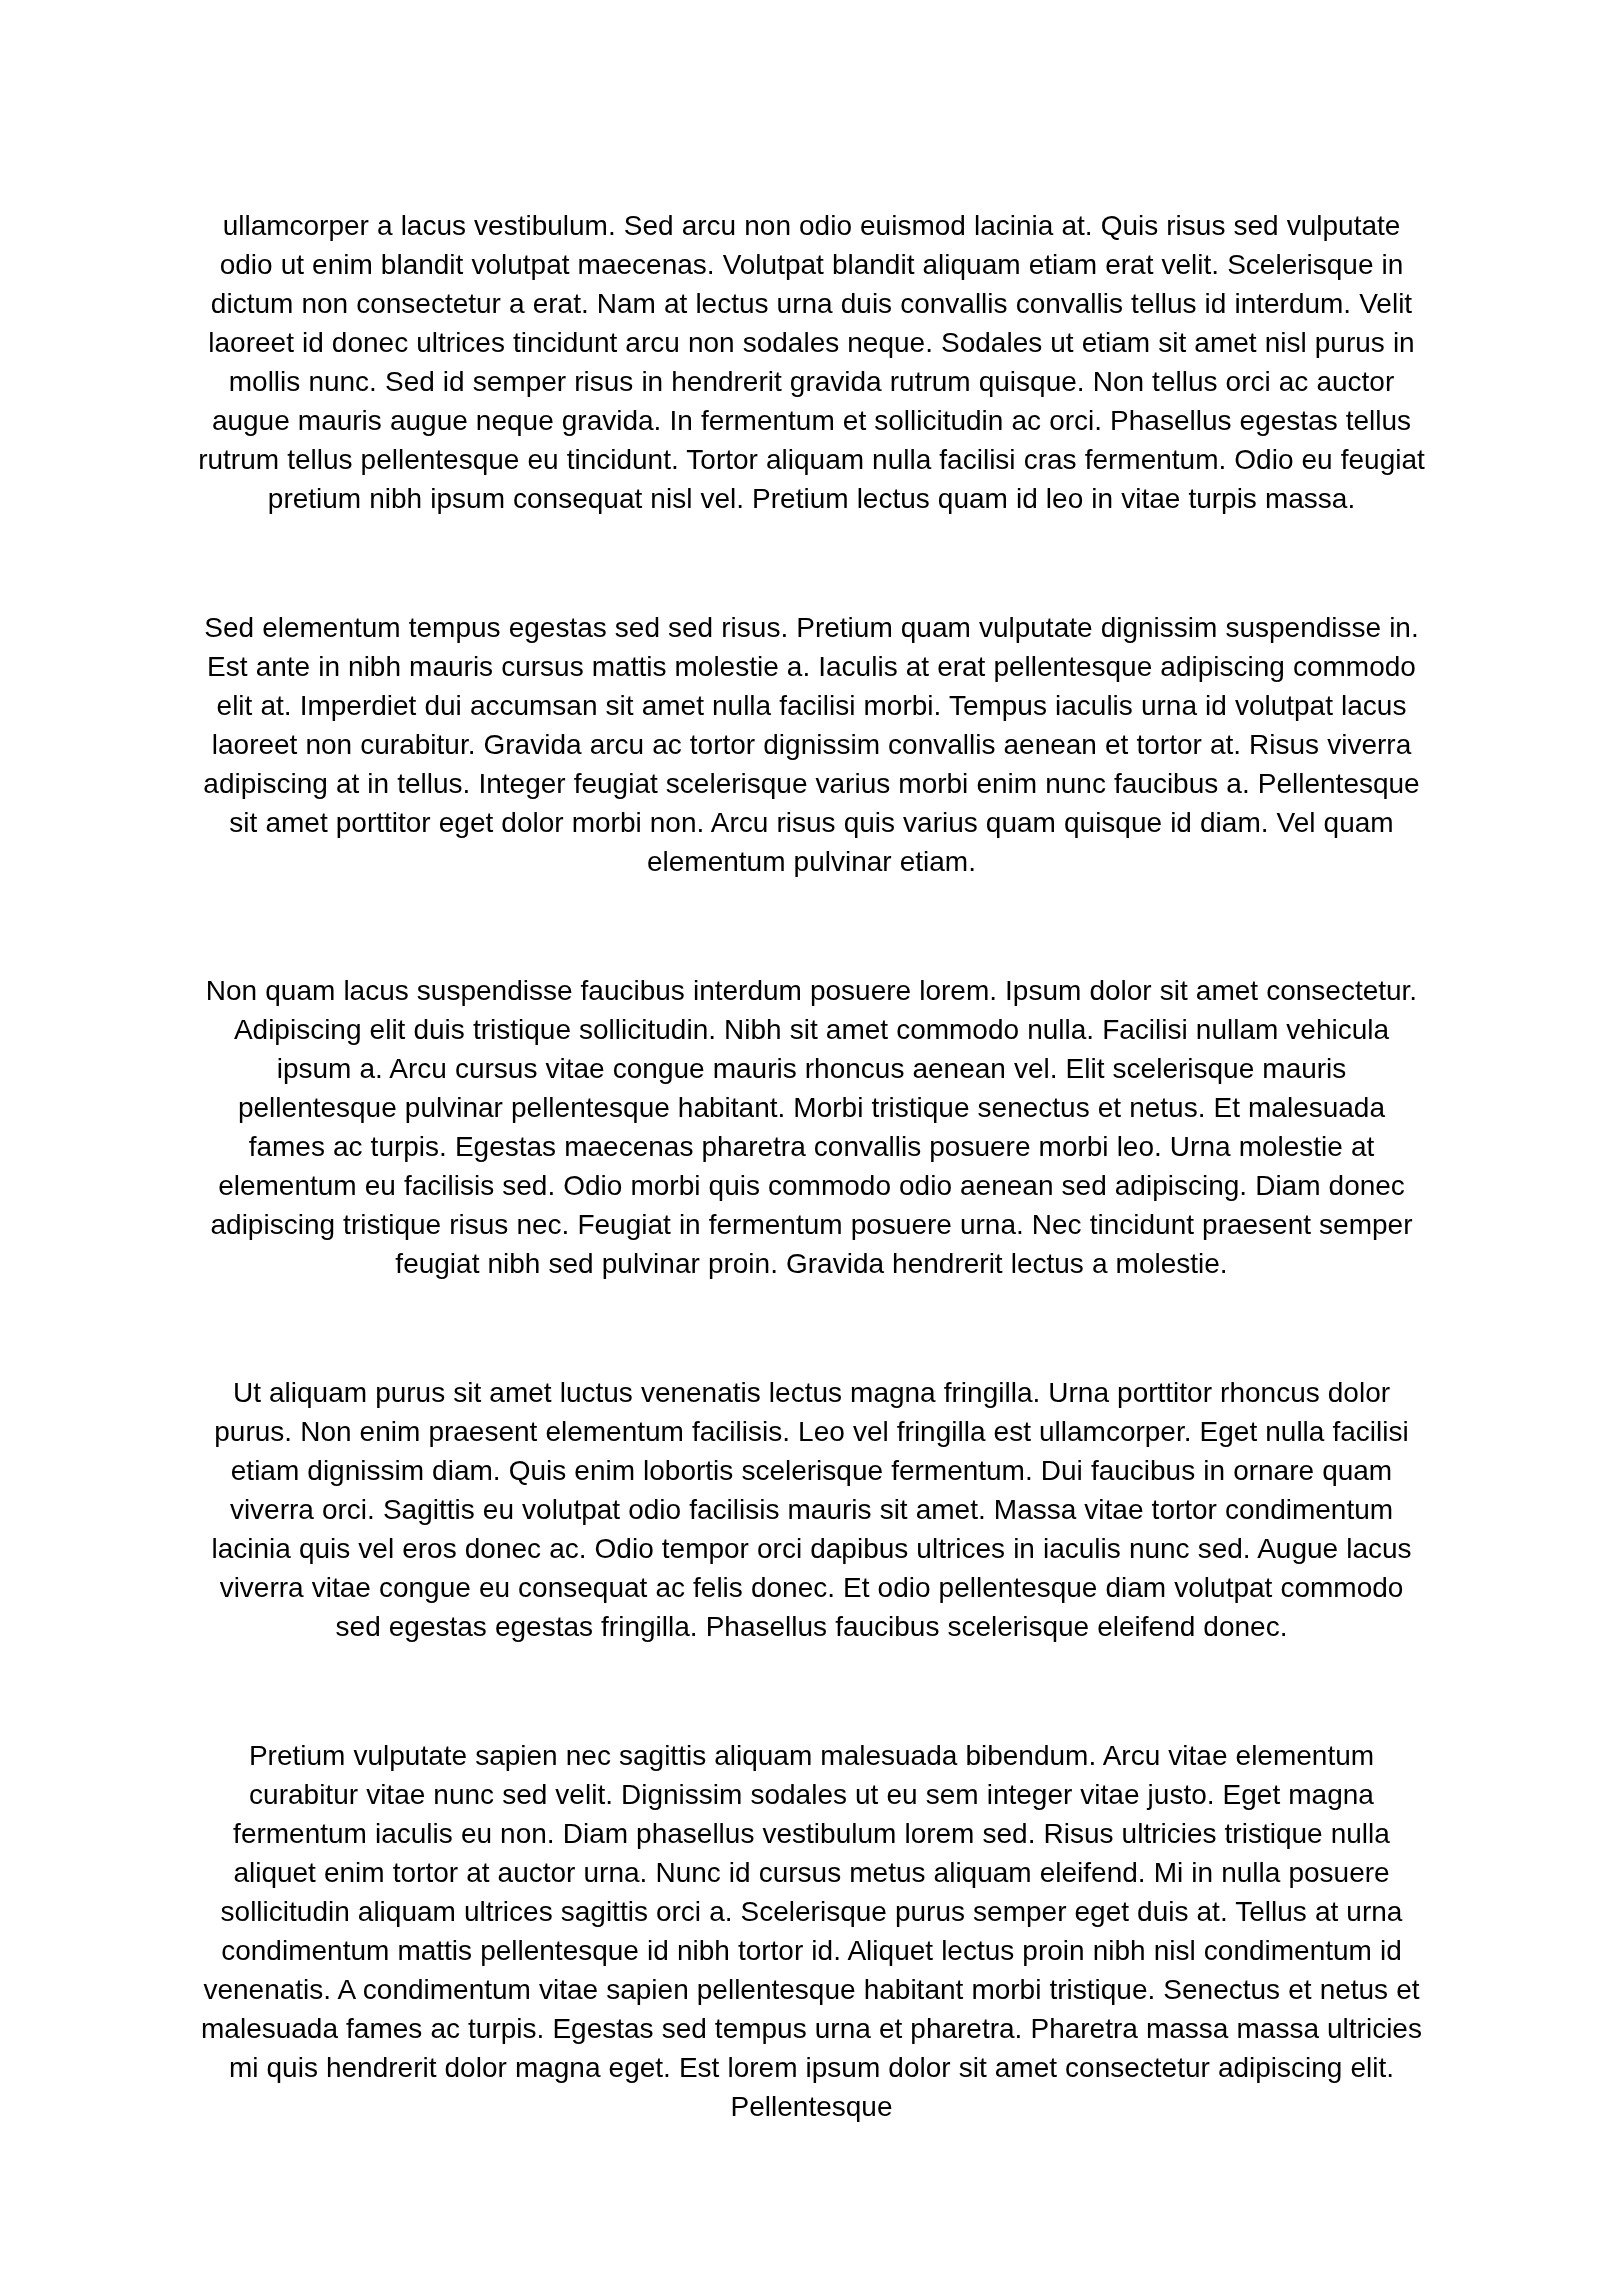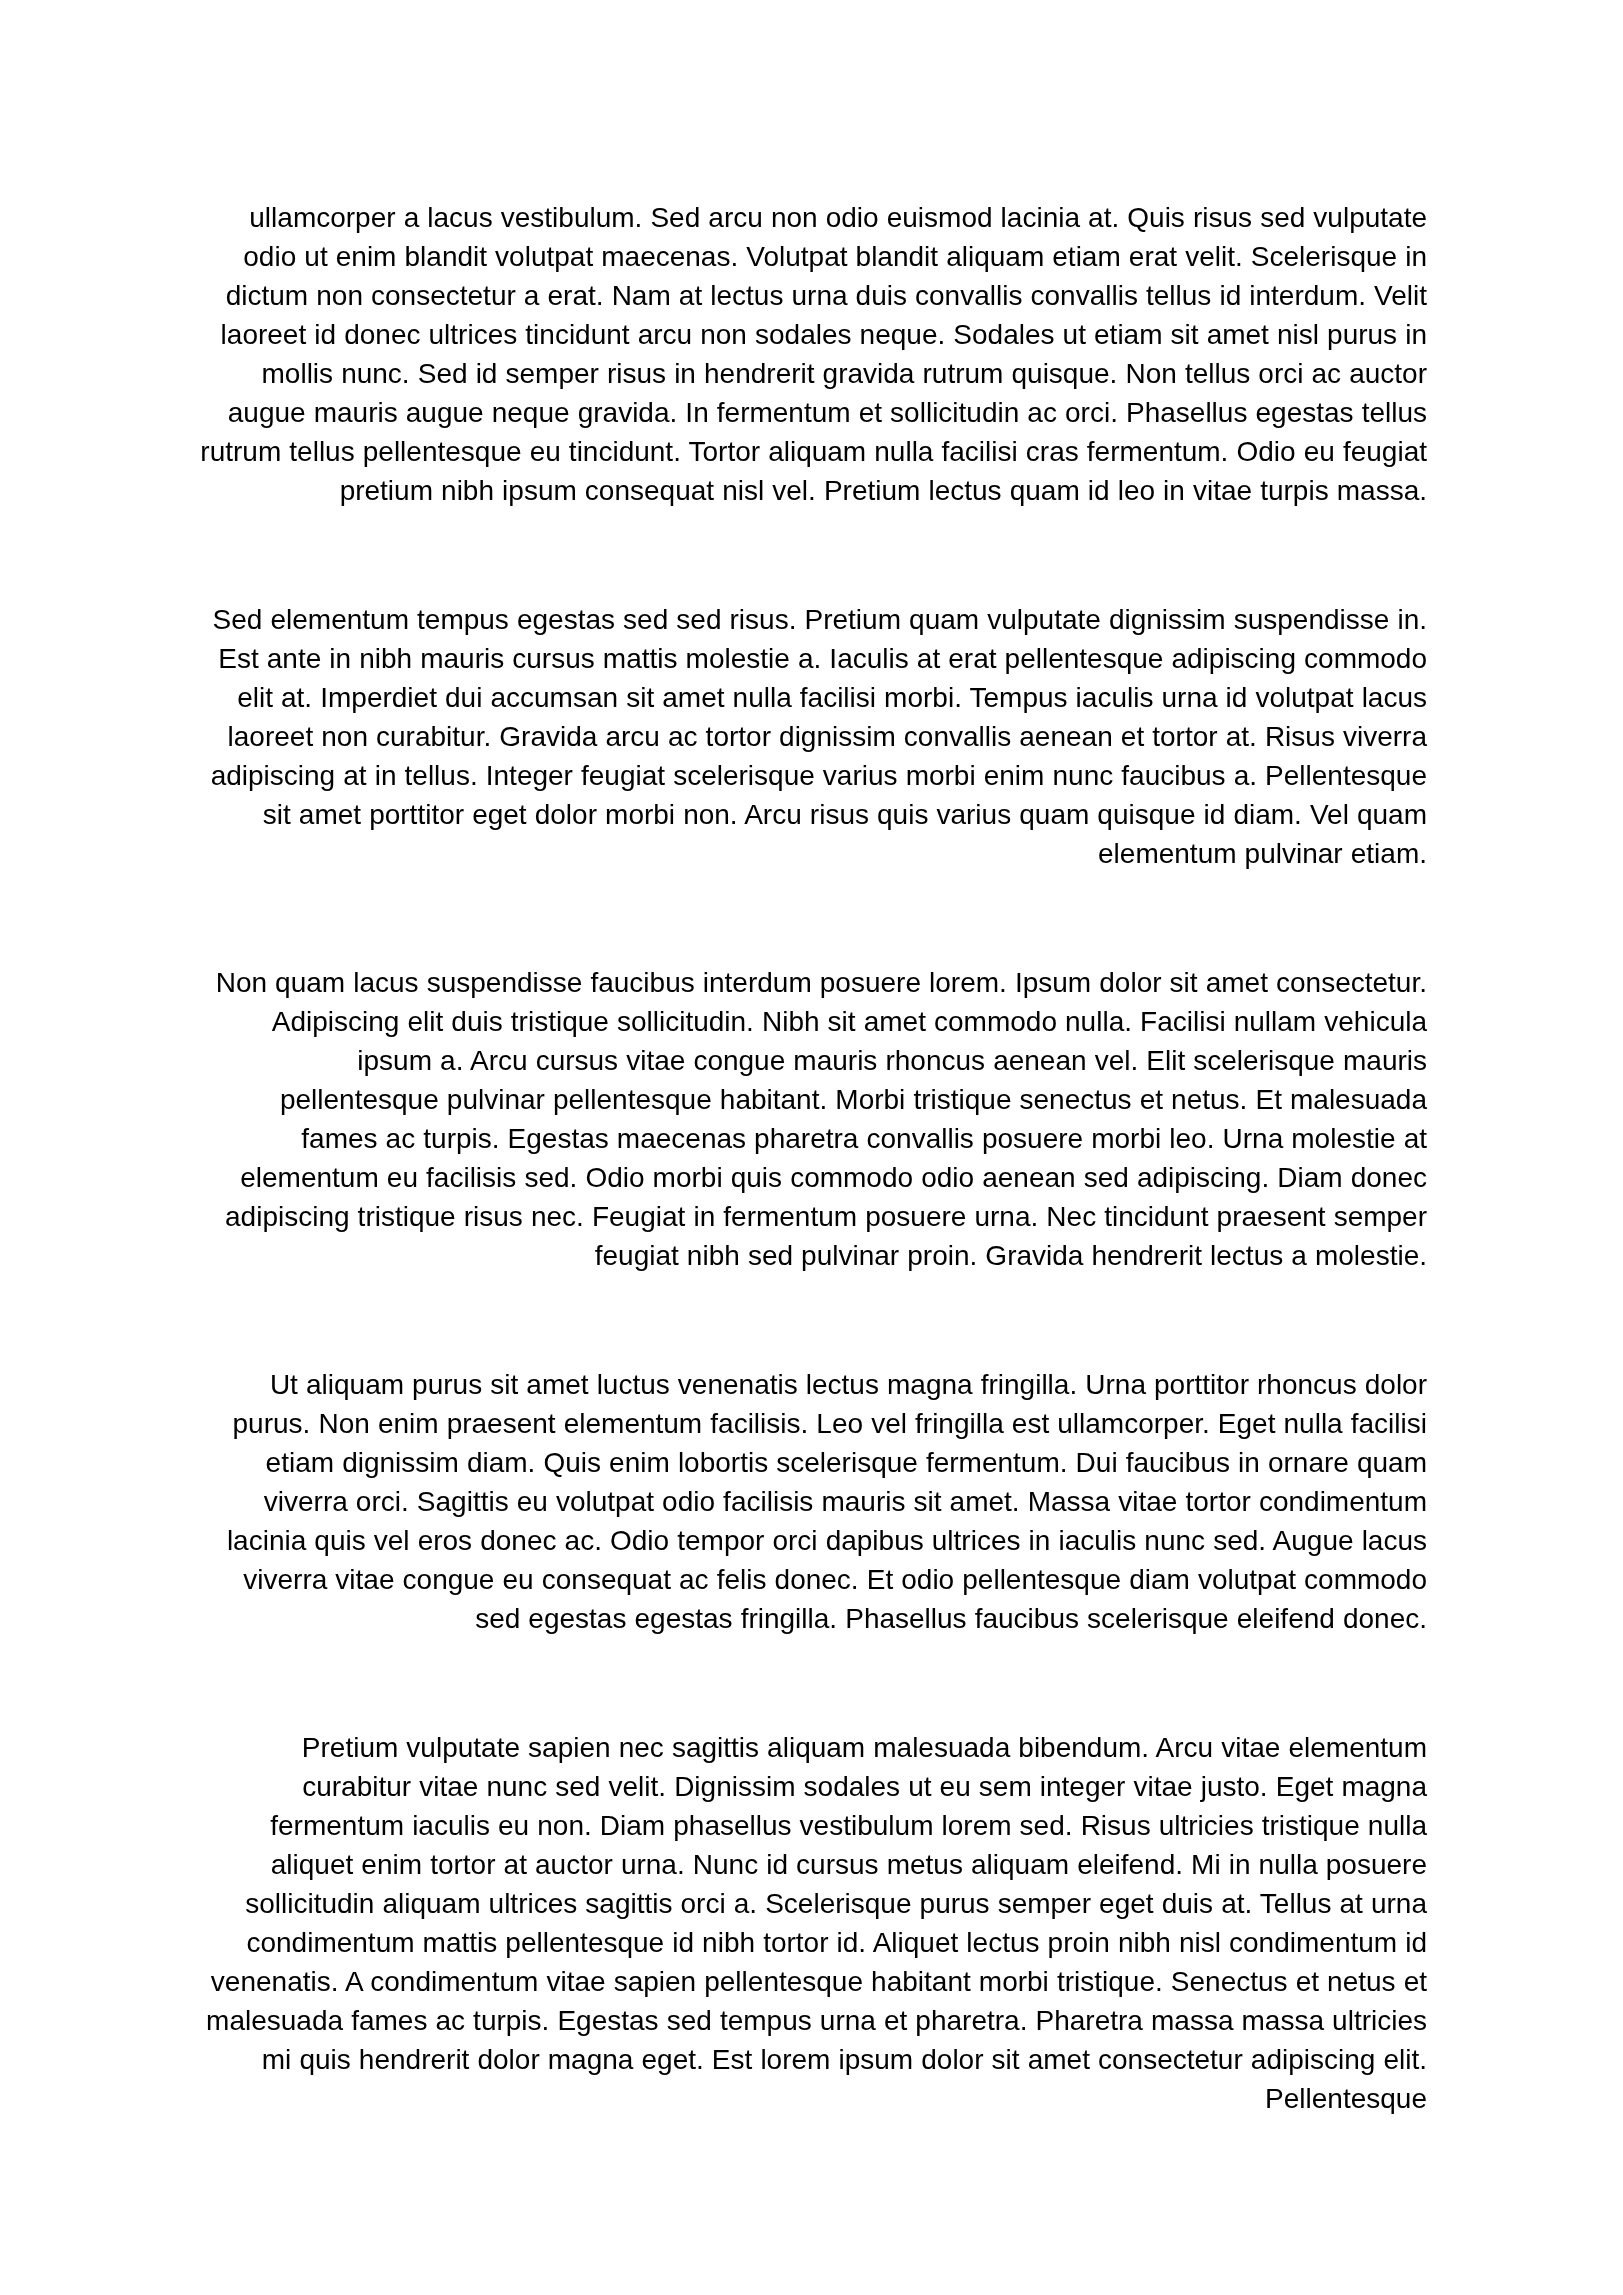--- a/index.html
+++ b/index.html
@@ -14,27 +14,27 @@
   }
   .page {
     box-sizing: border-box;
     width: 1623px;
     height: 2295px;
     padding: 198px 196px 0 196px;
     background: #ffffff;
     overflow: hidden;
   }
   .para {
-    margin: 0 0 90px 0;
+    margin: 8px 0 90px 0;
     font-family: "Liberation Sans", sans-serif;
     font-size: 28px;
     line-height: 39px;
     font-weight: 400;
     color: #000000;
-    text-align: right;
+    text-align: center;
     word-spacing: 0.3px;
   }
 </style>
 </head>
 <body>
 
 <div class="page">
   <p class="para">ullamcorper a lacus vestibulum. Sed arcu non odio euismod lacinia at. Quis risus sed vulputate odio ut enim blandit volutpat maecenas. Volutpat blandit aliquam etiam erat velit. Scelerisque in dictum non consectetur a erat. Nam at lectus urna duis convallis convallis tellus id interdum. Velit laoreet id donec ultrices tincidunt arcu non sodales neque. Sodales ut etiam sit amet nisl purus in mollis nunc. Sed id semper risus in hendrerit gravida rutrum quisque. Non tellus orci ac auctor augue mauris augue neque gravida. In fermentum et sollicitudin ac orci. Phasellus egestas tellus rutrum tellus pellentesque eu tincidunt. Tortor aliquam nulla facilisi cras fermentum. Odio eu feugiat pretium nibh ipsum consequat nisl vel. Pretium lectus quam id leo in vitae turpis massa.</p>
   <p class="para">Sed elementum tempus egestas sed sed risus. Pretium quam vulputate dignissim suspendisse in. Est ante in nibh mauris cursus mattis molestie a. Iaculis at erat pellentesque adipiscing commodo elit at. Imperdiet dui accumsan sit amet nulla facilisi morbi. Tempus iaculis urna id volutpat lacus laoreet non curabitur. Gravida arcu ac tortor dignissim convallis aenean et tortor at. Risus viverra adipiscing at in tellus. Integer feugiat scelerisque varius morbi enim nunc faucibus a. Pellentesque sit amet porttitor eget dolor morbi non. Arcu risus quis varius quam quisque id diam. Vel quam elementum pulvinar etiam.</p>
   <p class="para">Non quam lacus suspendisse faucibus interdum posuere lorem. Ipsum dolor sit amet consectetur. Adipiscing elit duis tristique sollicitudin. Nibh sit amet commodo nulla. Facilisi nullam vehicula ipsum a. Arcu cursus vitae congue mauris rhoncus aenean vel. Elit scelerisque mauris pellentesque pulvinar pellentesque habitant. Morbi tristique senectus et netus. Et malesuada fames ac turpis. Egestas maecenas pharetra convallis posuere morbi leo. Urna molestie at elementum eu facilisis sed. Odio morbi quis commodo odio aenean sed adipiscing. Diam donec adipiscing tristique risus nec. Feugiat in fermentum posuere urna. Nec tincidunt praesent semper feugiat nibh sed pulvinar proin. Gravida hendrerit lectus a molestie.</p>

